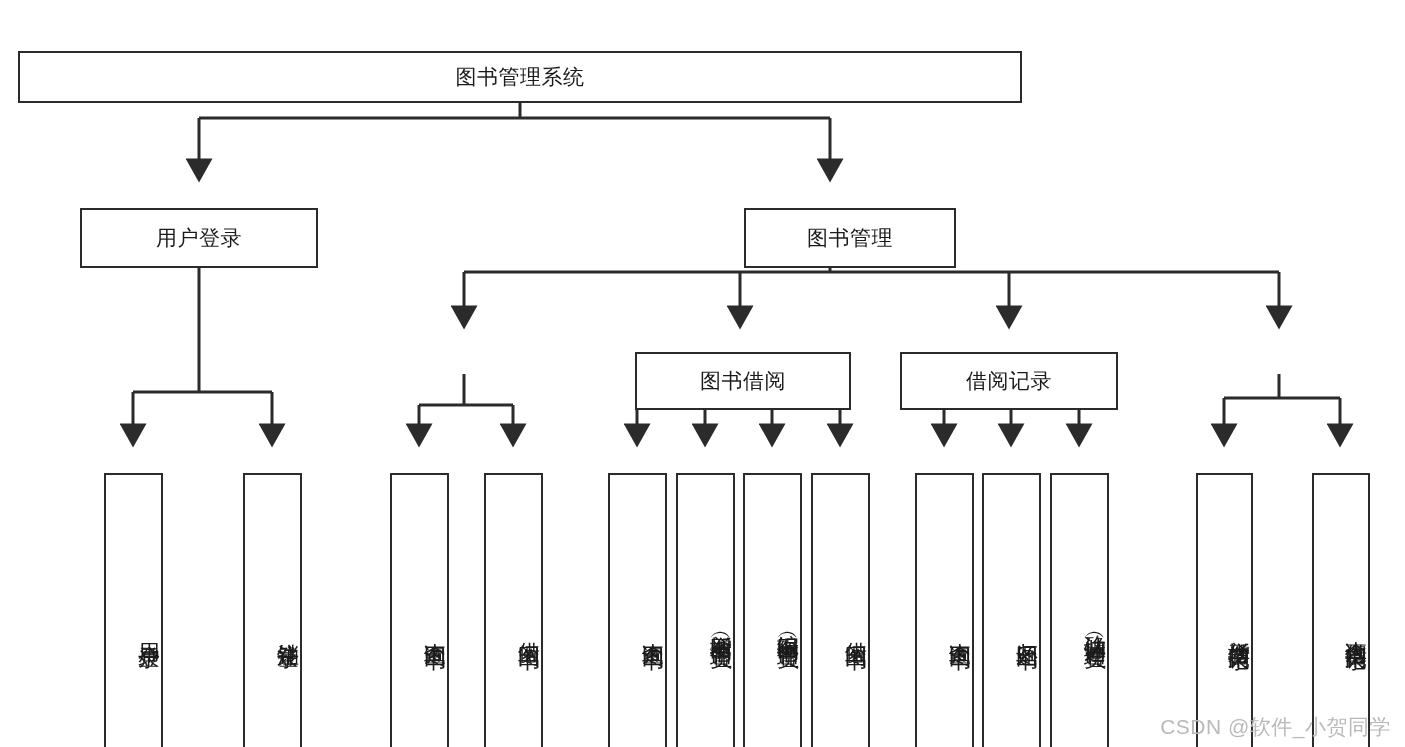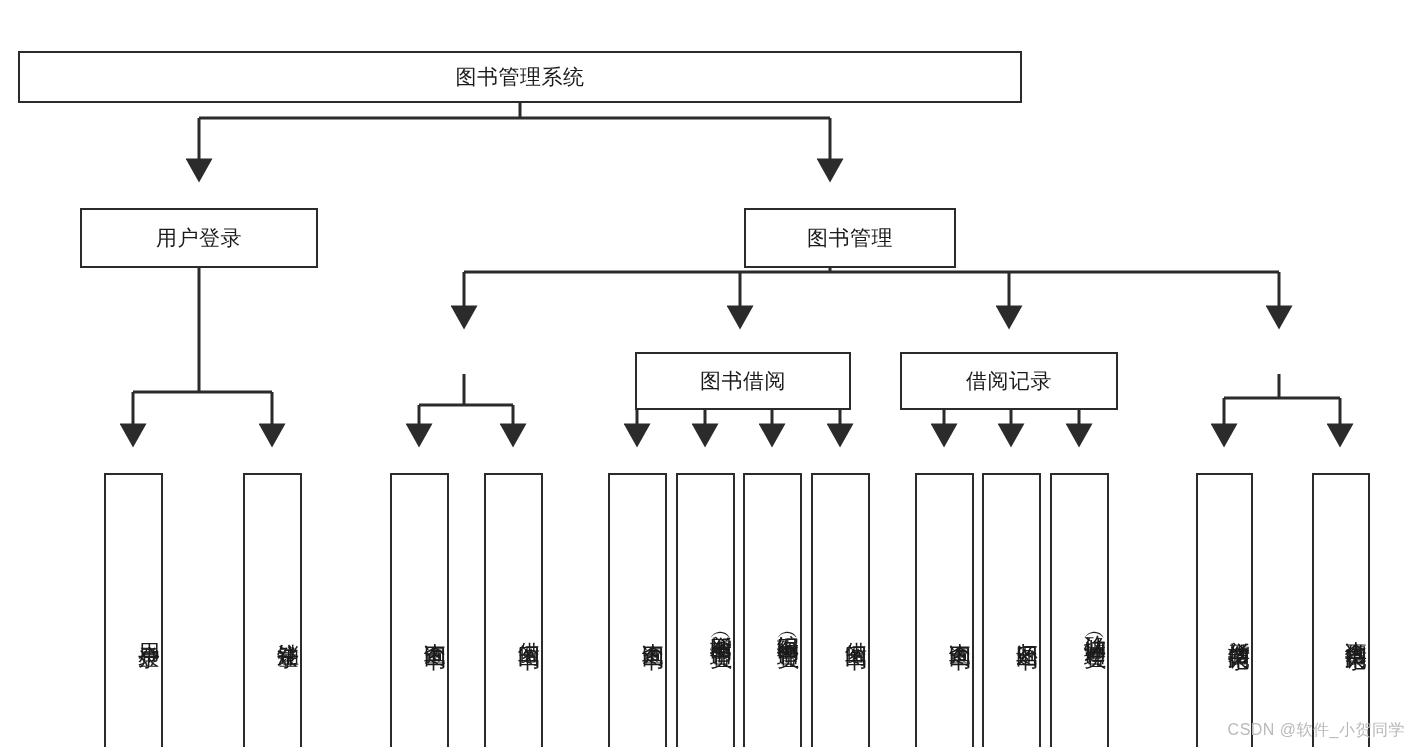--- a/index.html
+++ b/index.html
@@ -42,22 +42,22 @@
   .node.v.tall{
     padding-top:10px;
   }
   .node-root{ font-size:22px; }
   svg#links{
     position:absolute;left:0;top:0;width:1405px;height:747px;
     pointer-events:none;
   }
   .watermark{
     position:absolute;
-    right:0;bottom:6px;
-    font-size:16px;
+    right:14px;bottom:6px;
+    font-size:21px;
     color:#b9b9b9;
     white-space:nowrap;
     letter-spacing:0.5px;
   }
 </style>
 </head>
 <body>
 
 <div id="diagram">
 

